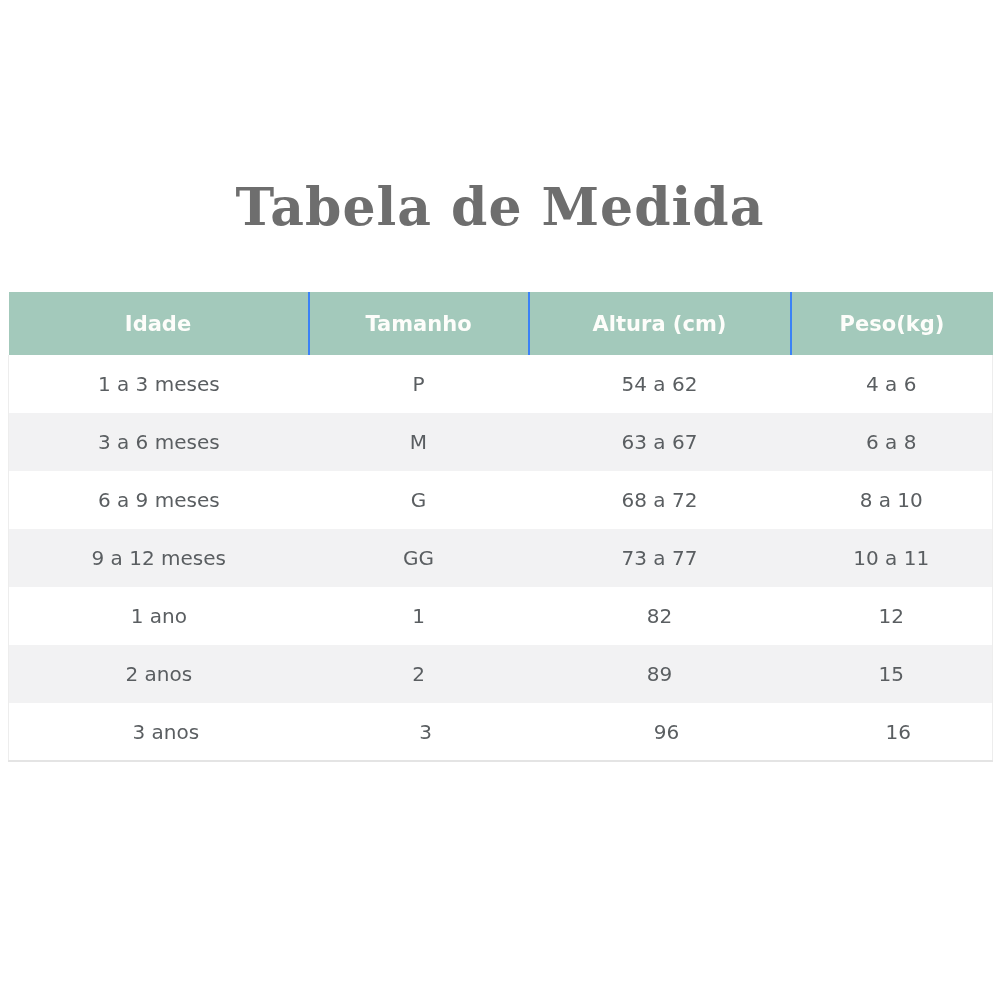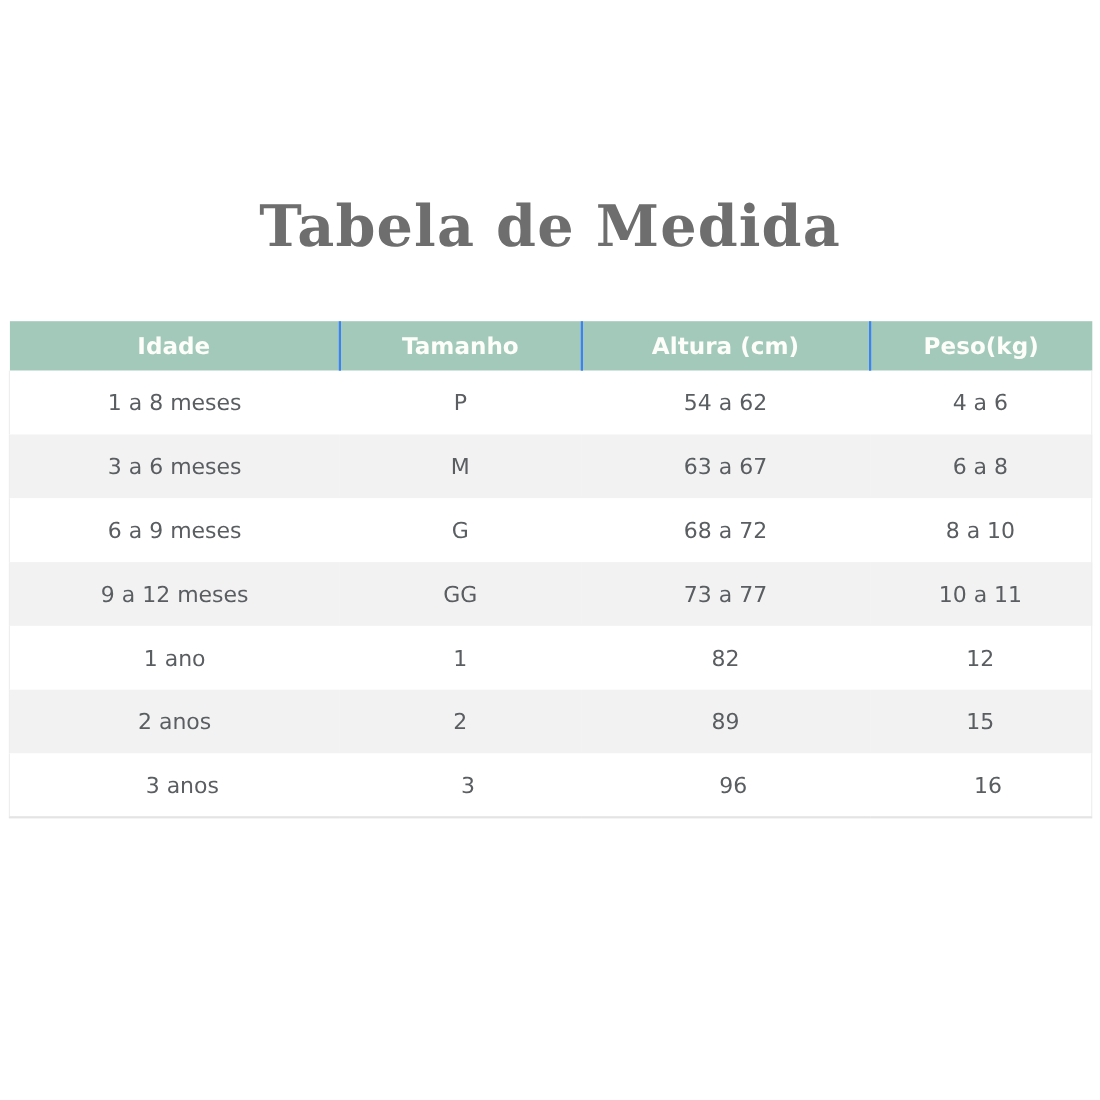--- a/index.html
+++ b/index.html
@@ -30,21 +30,21 @@
     top: 292px; left: 8px;
     width: 984px;
     border-collapse: collapse;
     table-layout: fixed;
   }
   col.c0 { width: 300px; }
   col.c1 { width: 220px; }
   col.c2 { width: 262px; }
   col.c3 { width: 202px; }
   thead th {
-    height: 45px;
+    height: 63px;
     background: #a3c9bb;
     color: #fdfdfa;
     font-size: 21px;
     font-weight: bold;
     text-align: center;
     vertical-align: middle;
   }
   thead th + th {
     border-left: 2px solid #3b82f6;
   }
@@ -78,21 +78,21 @@
     <thead>
       <tr>
         <th>Idade</th>
         <th>Tamanho</th>
         <th>Altura (cm)</th>
         <th>Peso(kg)</th>
       </tr>
     </thead>
     <tbody>
       <tr>
-        <td>1 a 8 meses</td>
+        <td>1 a 3 meses</td>
         <td>P</td>
         <td>54 a 62</td>
         <td>4 a 6</td>
       </tr>
       <tr>
         <td>3 a 6 meses</td>
         <td>M</td>
         <td>63 a 67</td>
         <td>6 a 8</td>
       </tr>

